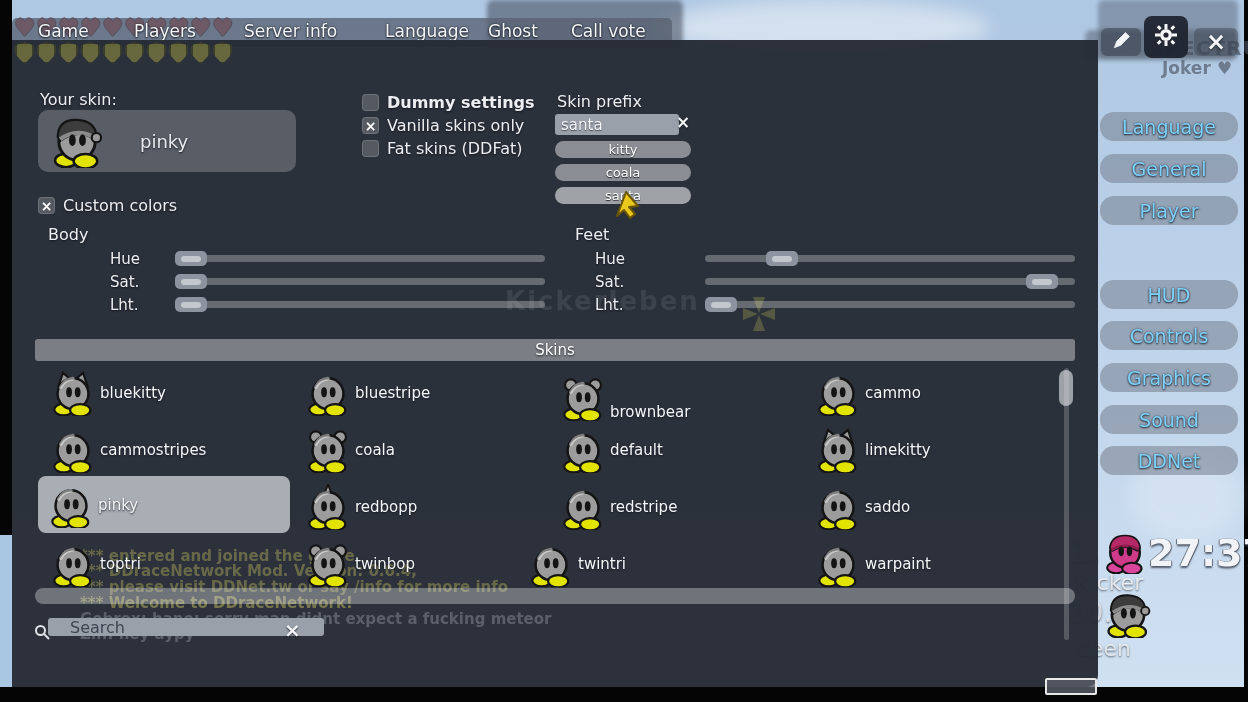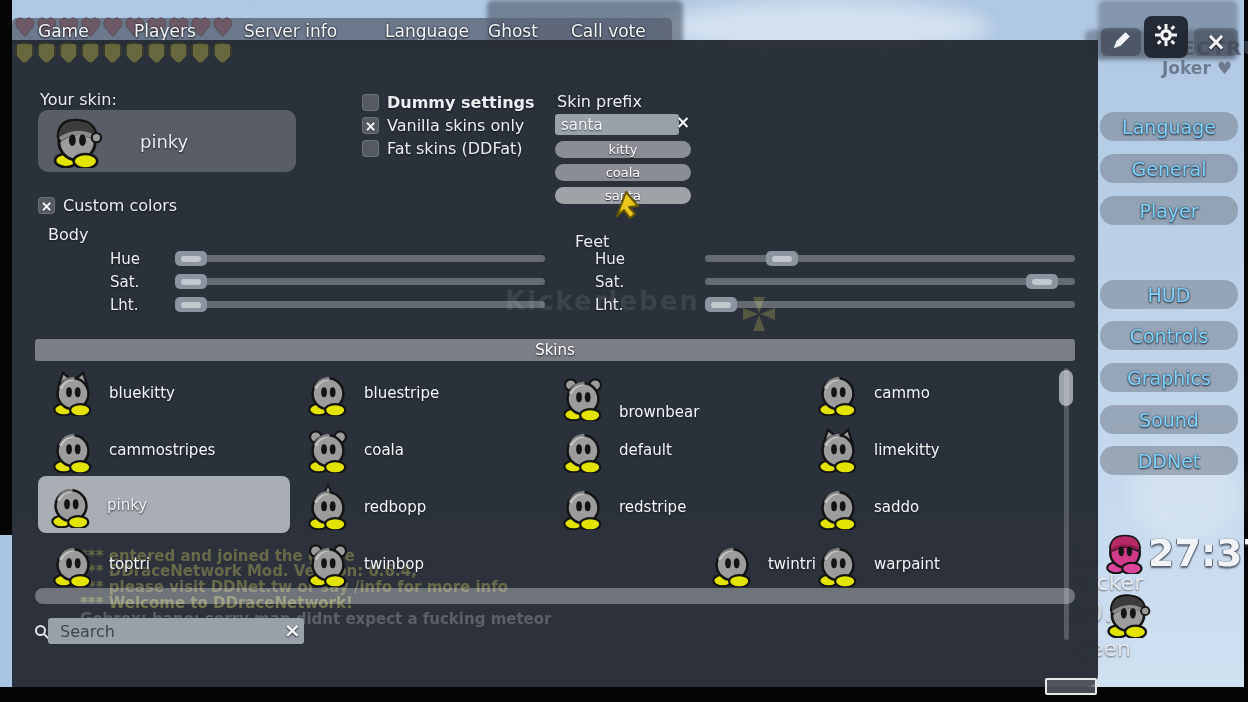--- a/index.html
+++ b/index.html
@@ -36,21 +36,21 @@
             font-size:14px;font-weight:bold;color:#fff;line-height:1;}
   .ginput{background:#99a0aa;border:none;border-radius:3px;font-family:"DejaVu Sans",sans-serif;outline:none;}
   .pill{background:rgba(255,255,255,.45);border-radius:9px;display:flex;align-items:center;justify-content:center;
         font-size:13px;color:#fff;text-shadow:0 1px 1px rgba(20,24,32,.9);}
   .track{position:absolute;height:7px;background:rgba(255,255,255,.28);border-radius:4px;}
   .handle{position:absolute;top:-4px;width:32px;height:15px;background:#8d949f;border-radius:5px;
           display:flex;align-items:center;justify-content:center;}
   .handle i{display:block;width:20px;height:6px;background:#c3c8cf;border-radius:3px;}
   .skins-header{background:rgba(255,255,255,.38);border-radius:3px;display:flex;align-items:center;justify-content:center;
                 font-size:15px;color:#fff;text-shadow:0 1px 2px rgba(20,24,32,.9);}
-  .skin-item{width:250px;height:57px;display:flex;align-items:center;gap:13px;padding-left:10px;box-sizing:border-box;}
+  .skin-item{width:250px;height:57px;display:flex;align-items:center;gap:4px;padding-left:10px;box-sizing:border-box;}
   .skin-item.sel{background:#a9adb4;border-radius:8px;}
   .skin-name{font-size:15px;color:#f4f6f8;text-shadow:0 1px 2px rgba(20,24,32,.95);}
   .tee{display:block;}
   .tee svg{display:block;width:100%;height:100%;}
   .chatline{left:80px;font-size:15px;font-weight:bold;white-space:nowrap;}
   .olive{color:rgba(155,152,84,.55);}
   .grayline{color:rgba(165,172,182,.38);}
   .scrollrail{background:rgba(255,255,255,.2);border-radius:3px;}
   .scrollthumb{background:rgba(232,235,240,.6);border-radius:7px;}
   .hbar{background:rgba(255,255,255,.32);border-radius:8px;}
@@ -254,21 +254,21 @@
         <i></i>
       </span>
     </div>
   <div class="abs ct lbl" style="left:110px;top:296px;font-size:15px;">Lht.</div>
   <div class="abs ct track" style="left:175px;top:301px;width:370px;">
       <span class="handle" style="left: calc(0% + 0px);">
         <i></i>
       </span>
     </div>
 
-  <div class="abs ct lbl" style="left:575px;top:232px;">Feet</div>
+  <div class="abs ct lbl" style="left:575px;top:225px;">Feet</div>
   <div class="abs ct lbl" style="left:595px;top:250px;font-size:15px;">Hue</div>
   <div class="abs ct track" style="left:705px;top:255px;width:370px;">
       <span class="handle" style="left: calc(18% - 5.76px);">
         <i></i>
       </span>
     </div>
   <div class="abs ct lbl" style="left:595px;top:273px;font-size:15px;">Sat.</div>
   <div class="abs ct track" style="left:705px;top:278px;width:370px;">
       <span class="handle" style="left: calc(95% - 30.4px);">
         <i></i>
@@ -472,21 +472,21 @@
           <ellipse cx="19" cy="55" rx="13" ry="8" fill="#e3e300" stroke="#141414" stroke-width="3"></ellipse>
           <circle cx="32" cy="33" r="21.5" fill="#9c9c9c" stroke="#141414" stroke-width="3.5"></circle>
           <path d="M15,24 Q20,13 32,12" stroke="rgba(255,255,255,0.45)" stroke-width="5" fill="none" stroke-linecap="round"></path>
           <ellipse cx="42" cy="56" rx="14" ry="8.5" fill="#e3e300" stroke="#141414" stroke-width="3"></ellipse>
           <ellipse cx="26.5" cy="31" rx="4" ry="7" fill="#141414"></ellipse>
           <ellipse cx="38.5" cy="31" rx="4" ry="7" fill="#141414"></ellipse>
         </svg>
       </span>
     <span class="skin-name">twinbop</span>
     </div>
-  <div class="abs ct skin-item" style="left:566px;top:535px;justify-content:flex-end;">
+  <div class="abs ct skin-item" style="left:518px;top:535px;">
     <span class="tee" style="width:46px;height:46px;">
         <svg viewBox="0 0 64 64">
           <ellipse cx="19" cy="55" rx="13" ry="8" fill="#e3e300" stroke="#141414" stroke-width="3"></ellipse>
           <circle cx="32" cy="33" r="21.5" fill="#9c9c9c" stroke="#141414" stroke-width="3.5"></circle>
           <path d="M15,24 Q20,13 32,12" stroke="rgba(255,255,255,0.45)" stroke-width="5" fill="none" stroke-linecap="round"></path>
           <ellipse cx="42" cy="56" rx="14" ry="8.5" fill="#e3e300" stroke="#141414" stroke-width="3"></ellipse>
           <ellipse cx="26.5" cy="31" rx="4" ry="7" fill="#141414"></ellipse>
           <ellipse cx="38.5" cy="31" rx="4" ry="7" fill="#141414"></ellipse>
         </svg>
       </span>
@@ -509,21 +509,21 @@
   <div class="abs ct hbar" style="left:35px;top:588px;width:1040px;height:16px;"></div>
   <div class="abs ct scrollrail" style="left:1064px;top:368px;width:5px;height:272px;"></div>
   <div class="abs ct scrollthumb" style="left:1059px;top:370px;width:14px;height:36px;"></div>
 
   <span class="abs ct" style="left:34px;top:624px;">
     <svg width="16" height="16" viewBox="0 0 16 16">
         <circle cx="6.5" cy="6.5" r="4.5" fill="none" stroke="#dfe3e8" stroke-width="2"></circle>
         <line x1="10" y1="10" x2="15" y2="15" stroke="#dfe3e8" stroke-width="2"></line>
       </svg>
   </span>
-  <input class="abs ct ginput" style="left: 48px; top: 618px; width: 232px; height: 26px; padding: 0px 12px; font-size: 16px; color: rgb(46, 51, 61);" placeholder="Search">
+  <input class="abs ct ginput" style="left: 48px; top: 618px; width: 232px; height: 18px; padding: 0px 22px; font-size: 16px; color: rgb(46, 51, 61);" placeholder="Search">
   <div class="abs ct xbtn" style="left:284px;top:620px;font-size:20px;">×</div>
 
   <div class="abs tab" style="top:112px;">Language</div>
   <div class="abs tab" style="top:154px;">General</div>
   <div class="abs tab" style="top:196px;">Player</div>
   <div class="abs tab" style="top:280px;">HUD</div>
   <div class="abs tab" style="top:321px;">Controls</div>
   <div class="abs tab" style="top:363px;">Graphics</div>
   <div class="abs tab" style="top:405px;">Sound</div>
   <div class="abs tab" style="top:446px;">DDNet</div>

